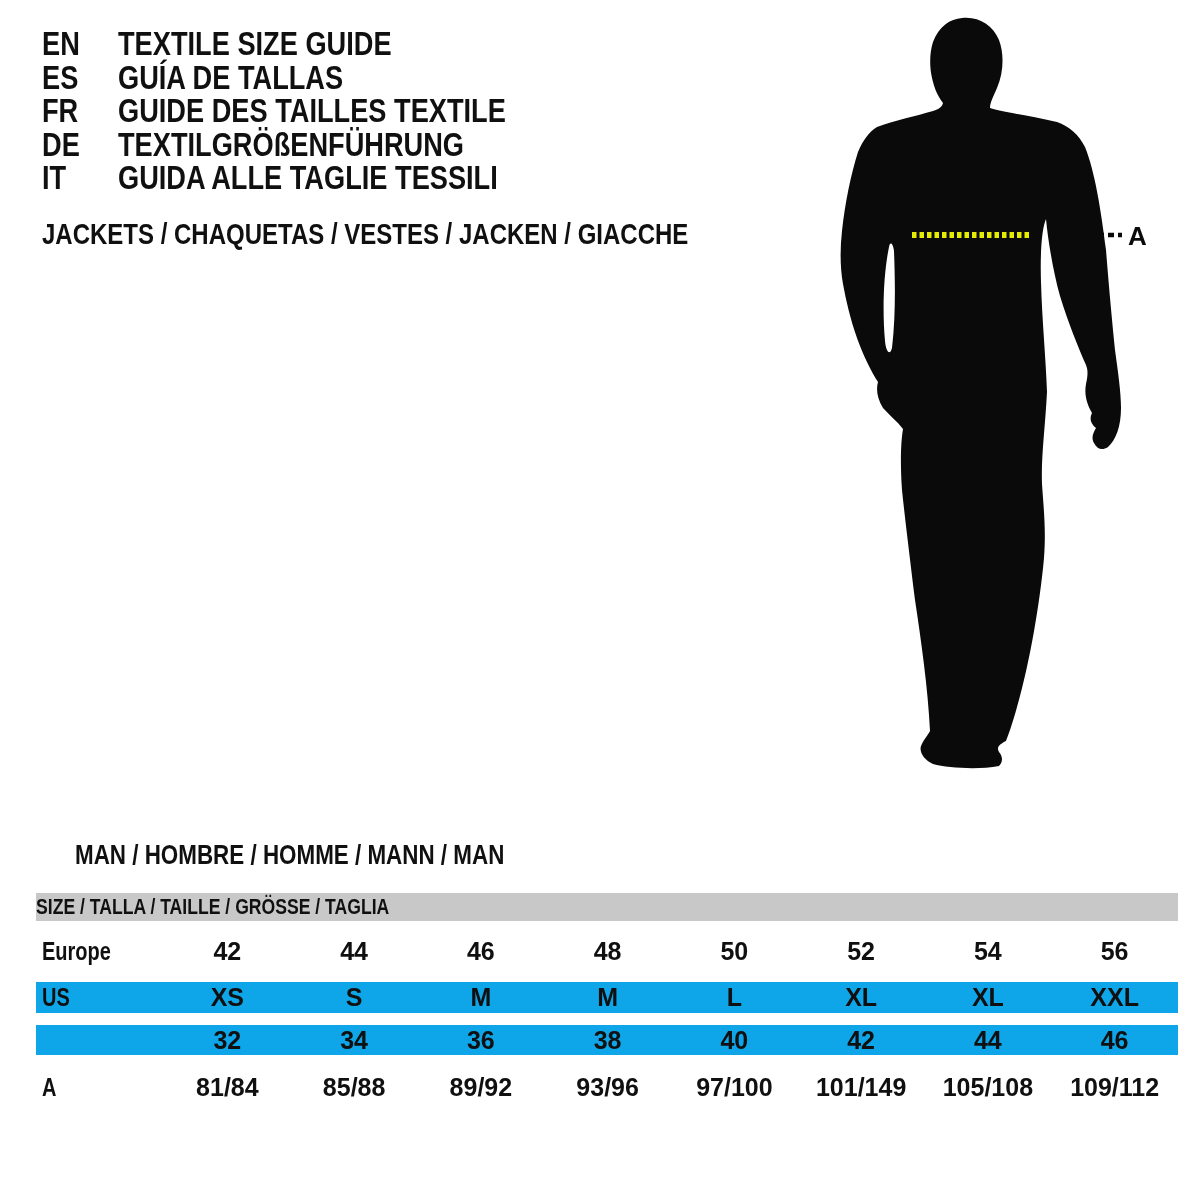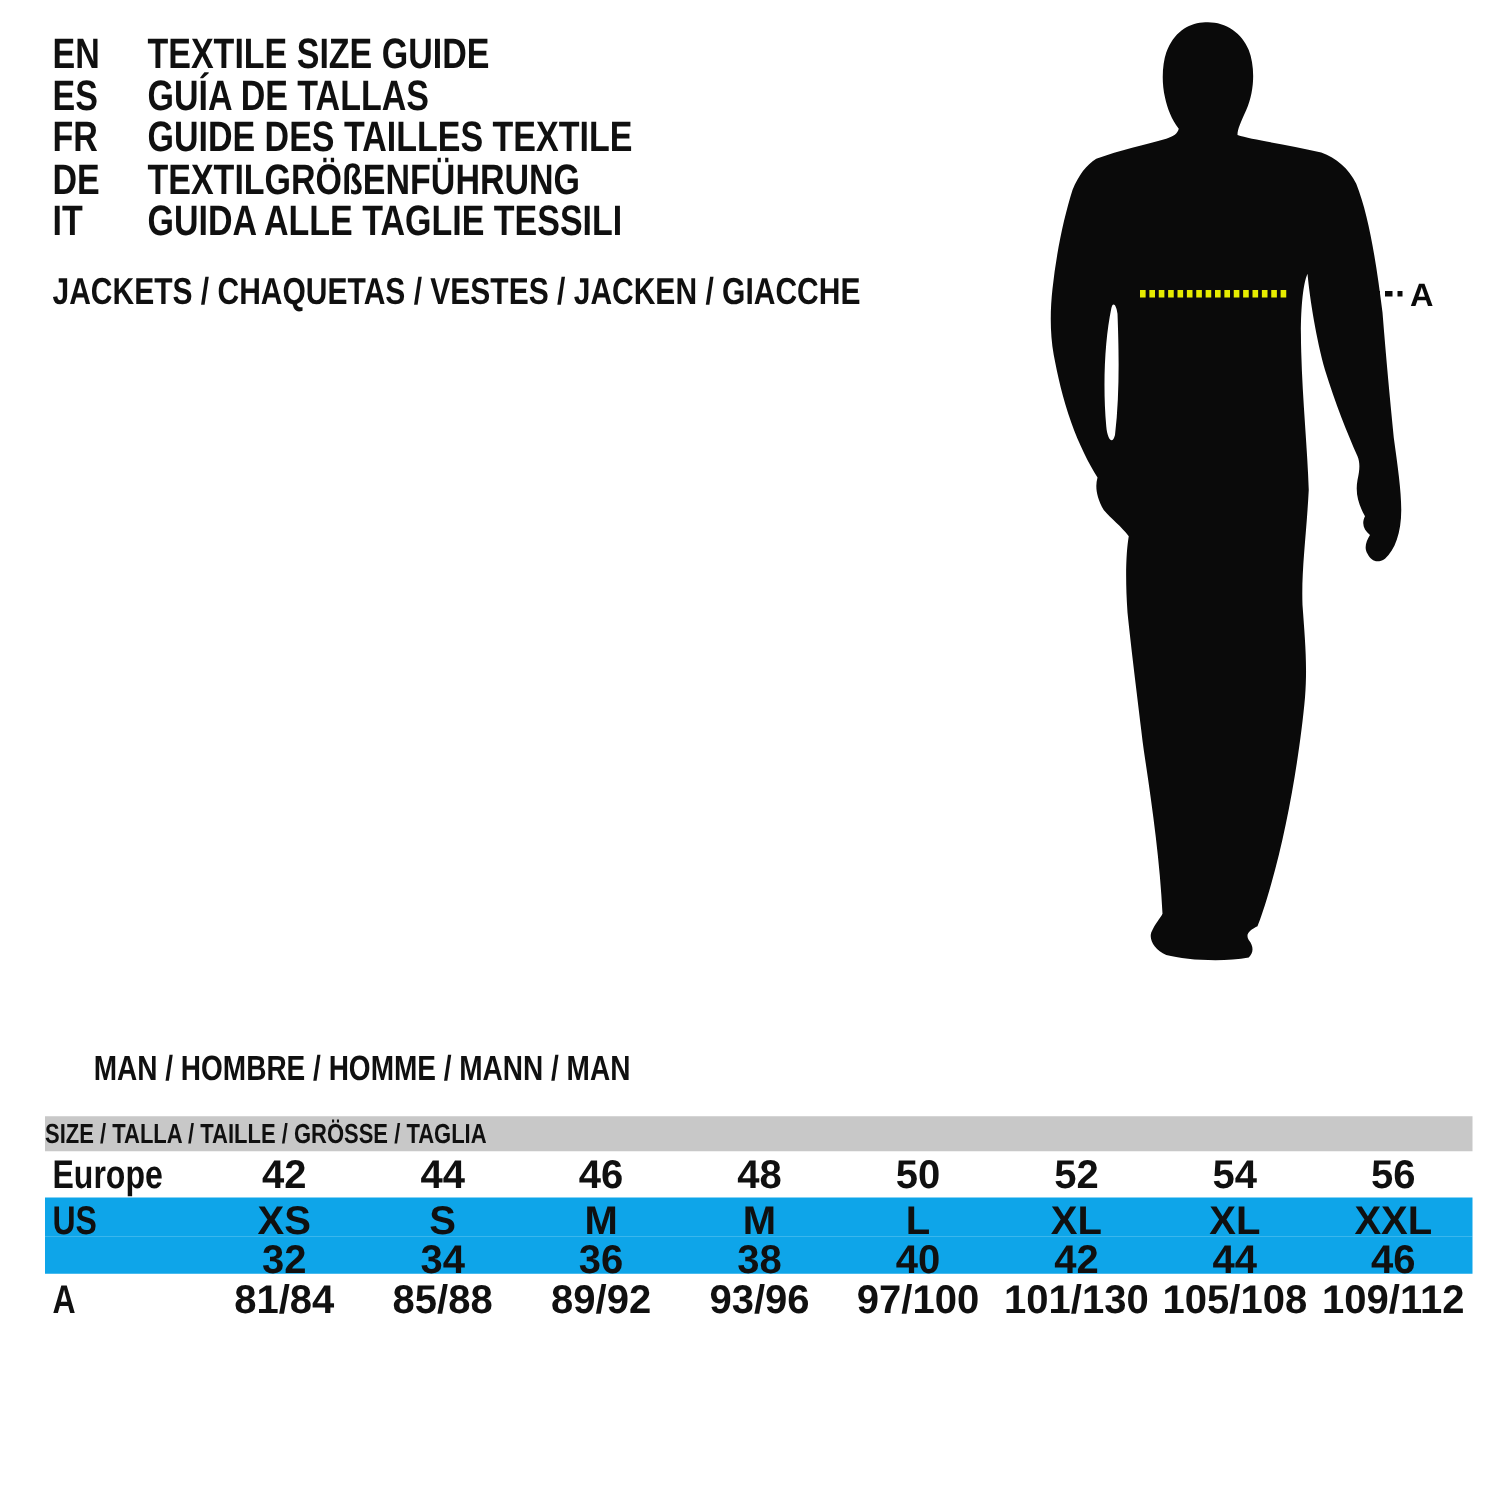--- a/index.html
+++ b/index.html
@@ -26,21 +26,21 @@
 
   
   .section-title { position:absolute; left:42px; top:841px; font-size:28px; line-height:28px;margin-left:33px; }
 
   
   .size-table { position:absolute; left:36px; top:893px; width:1142px; }
   .thead {
     height:28px; background:#c8c8c8; display:flex; align-items:center;
     box-sizing:border-box; font-size:22px;
   }
-  .trow { display:grid; grid-template-columns:128px repeat(8,1fr); align-items:center; font-size:32px; }
+  .trow { display:grid; grid-template-columns:128px repeat(8,1fr); align-items:center; font-size:25px;margin-top:12px; }
   .trow.r1 { height:37px; }
   .trow.r2 { height:31px; }
   .trow.r3 { height:30px; }
   .trow.r4 { height:40px; }
   .trow.shaded { background:#0ea5e9; }
   .tlabel { padding-left:6px; text-align:left; }
   .tcell { text-align:center; }
 
   
   .footnote { position:absolute; left:42px; top:1094px; font-size:27px; }
@@ -181,20 +181,20 @@
       <div class="tcell">46</div>
     </div>
 
     <div class="trow r4">
       <div class="tlabel"><span class="cond">A</span></div>
       <div class="tcell">81/84</div>
       <div class="tcell">85/88</div>
       <div class="tcell">89/92</div>
       <div class="tcell">93/96</div>
       <div class="tcell">97/100</div>
-      <div class="tcell">101/130</div>
+      <div class="tcell">101/149</div>
       <div class="tcell">105/108</div>
       <div class="tcell">109/112</div>
     </div>
   </div>
 
 
 </div>
 
 </body></html>

